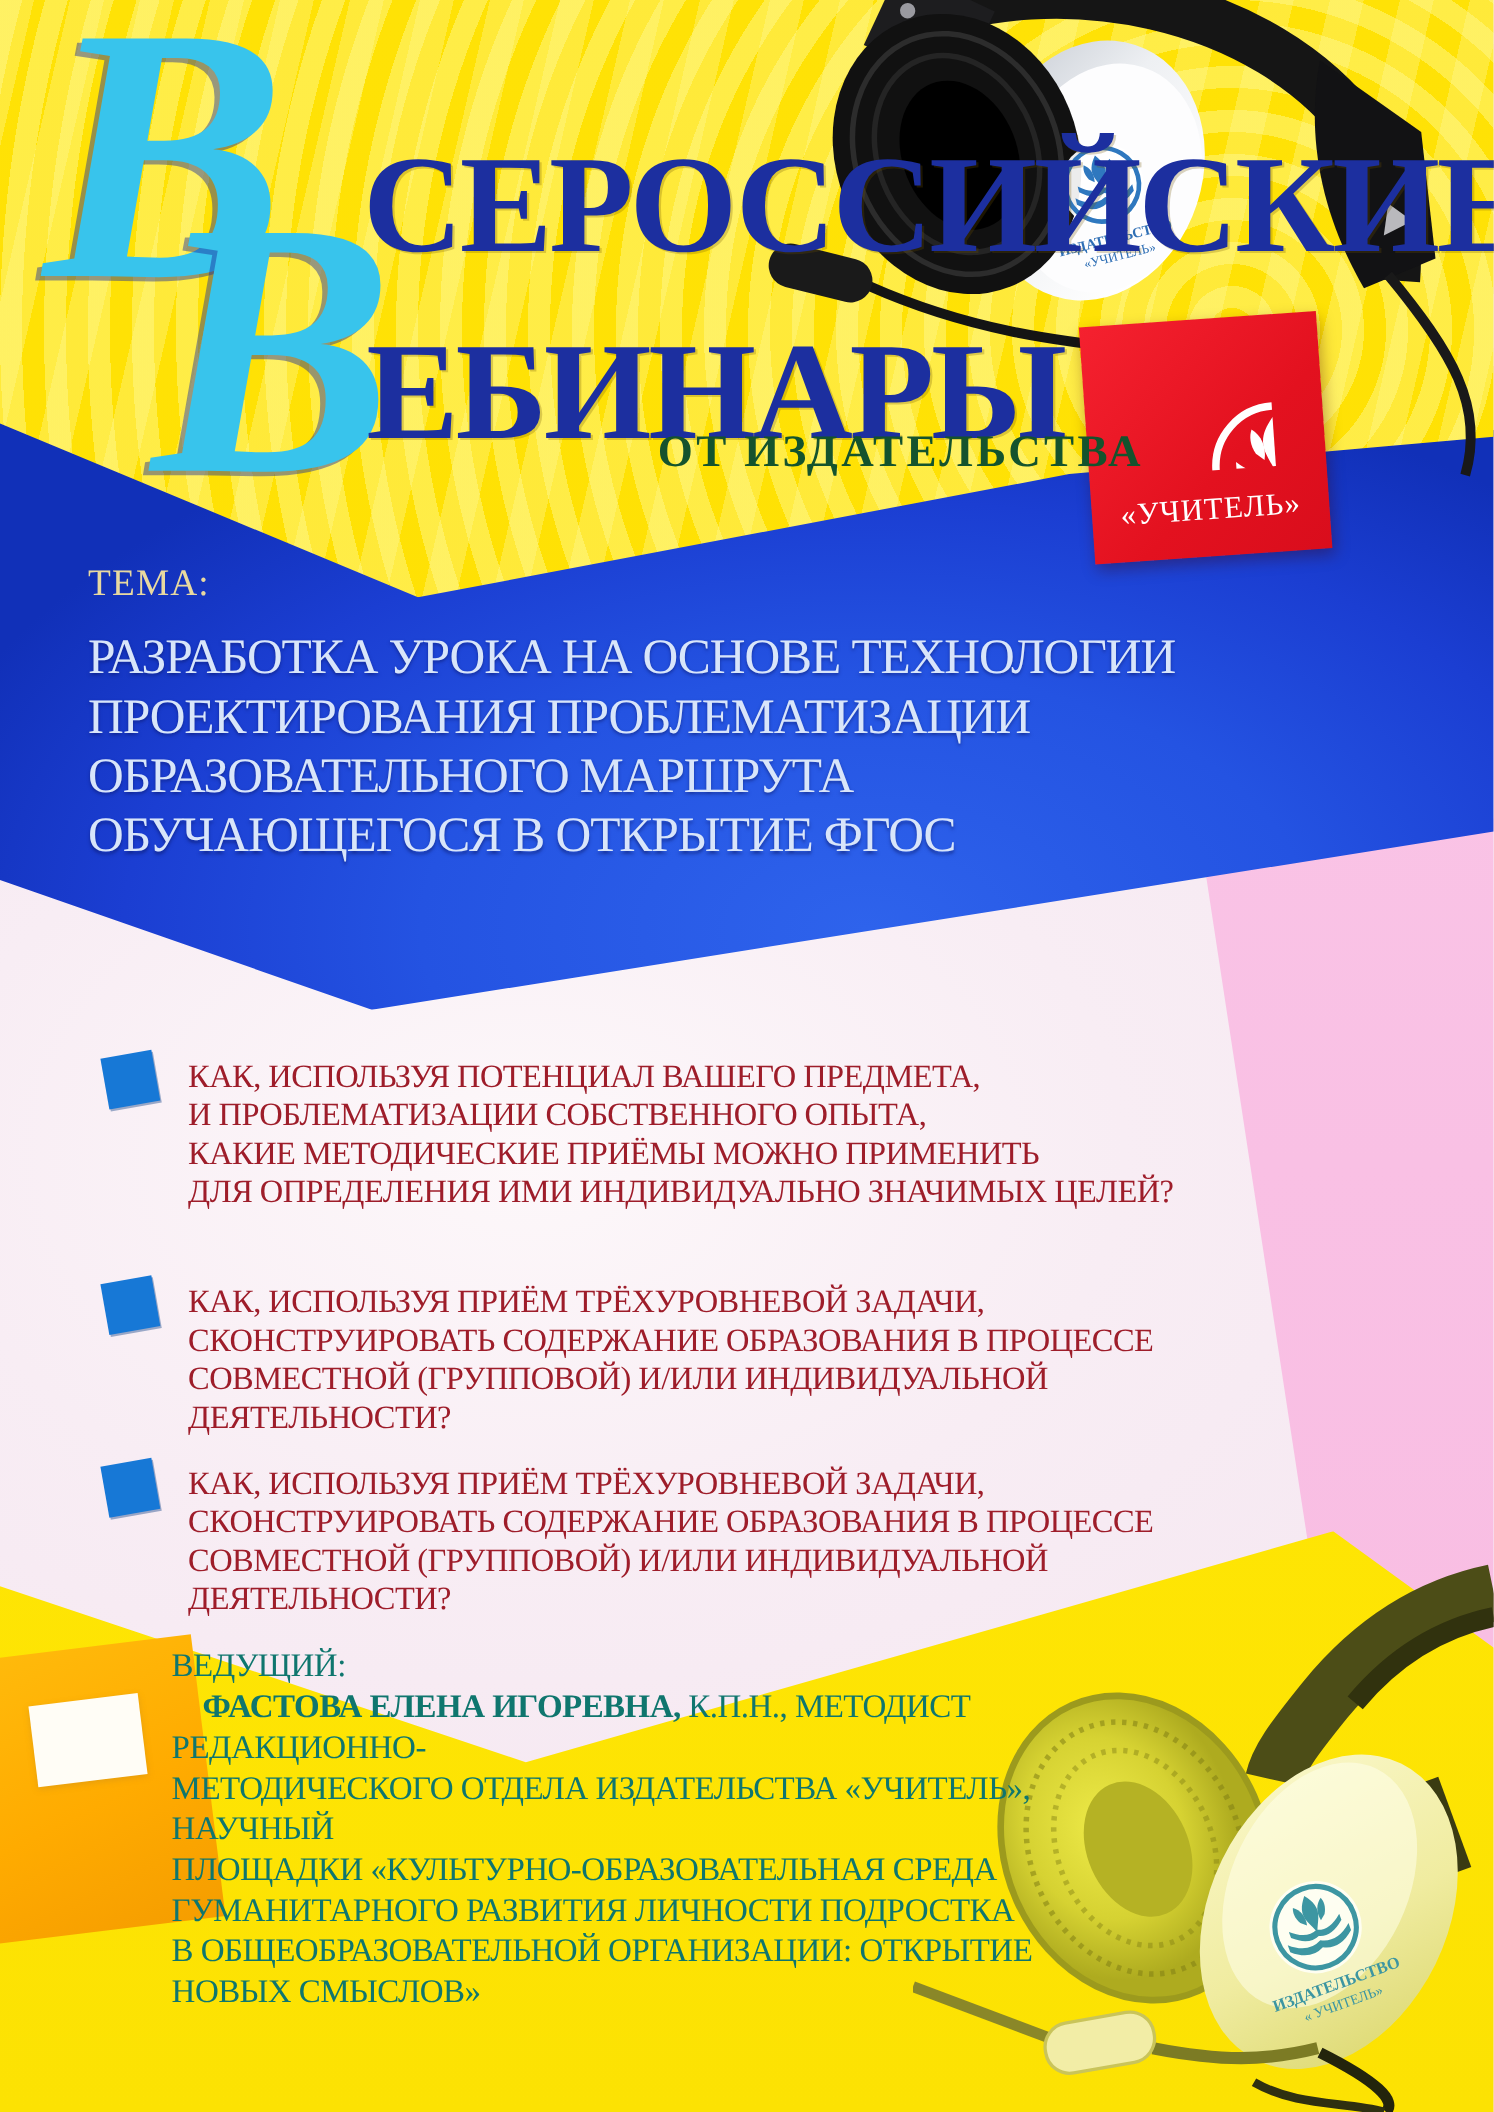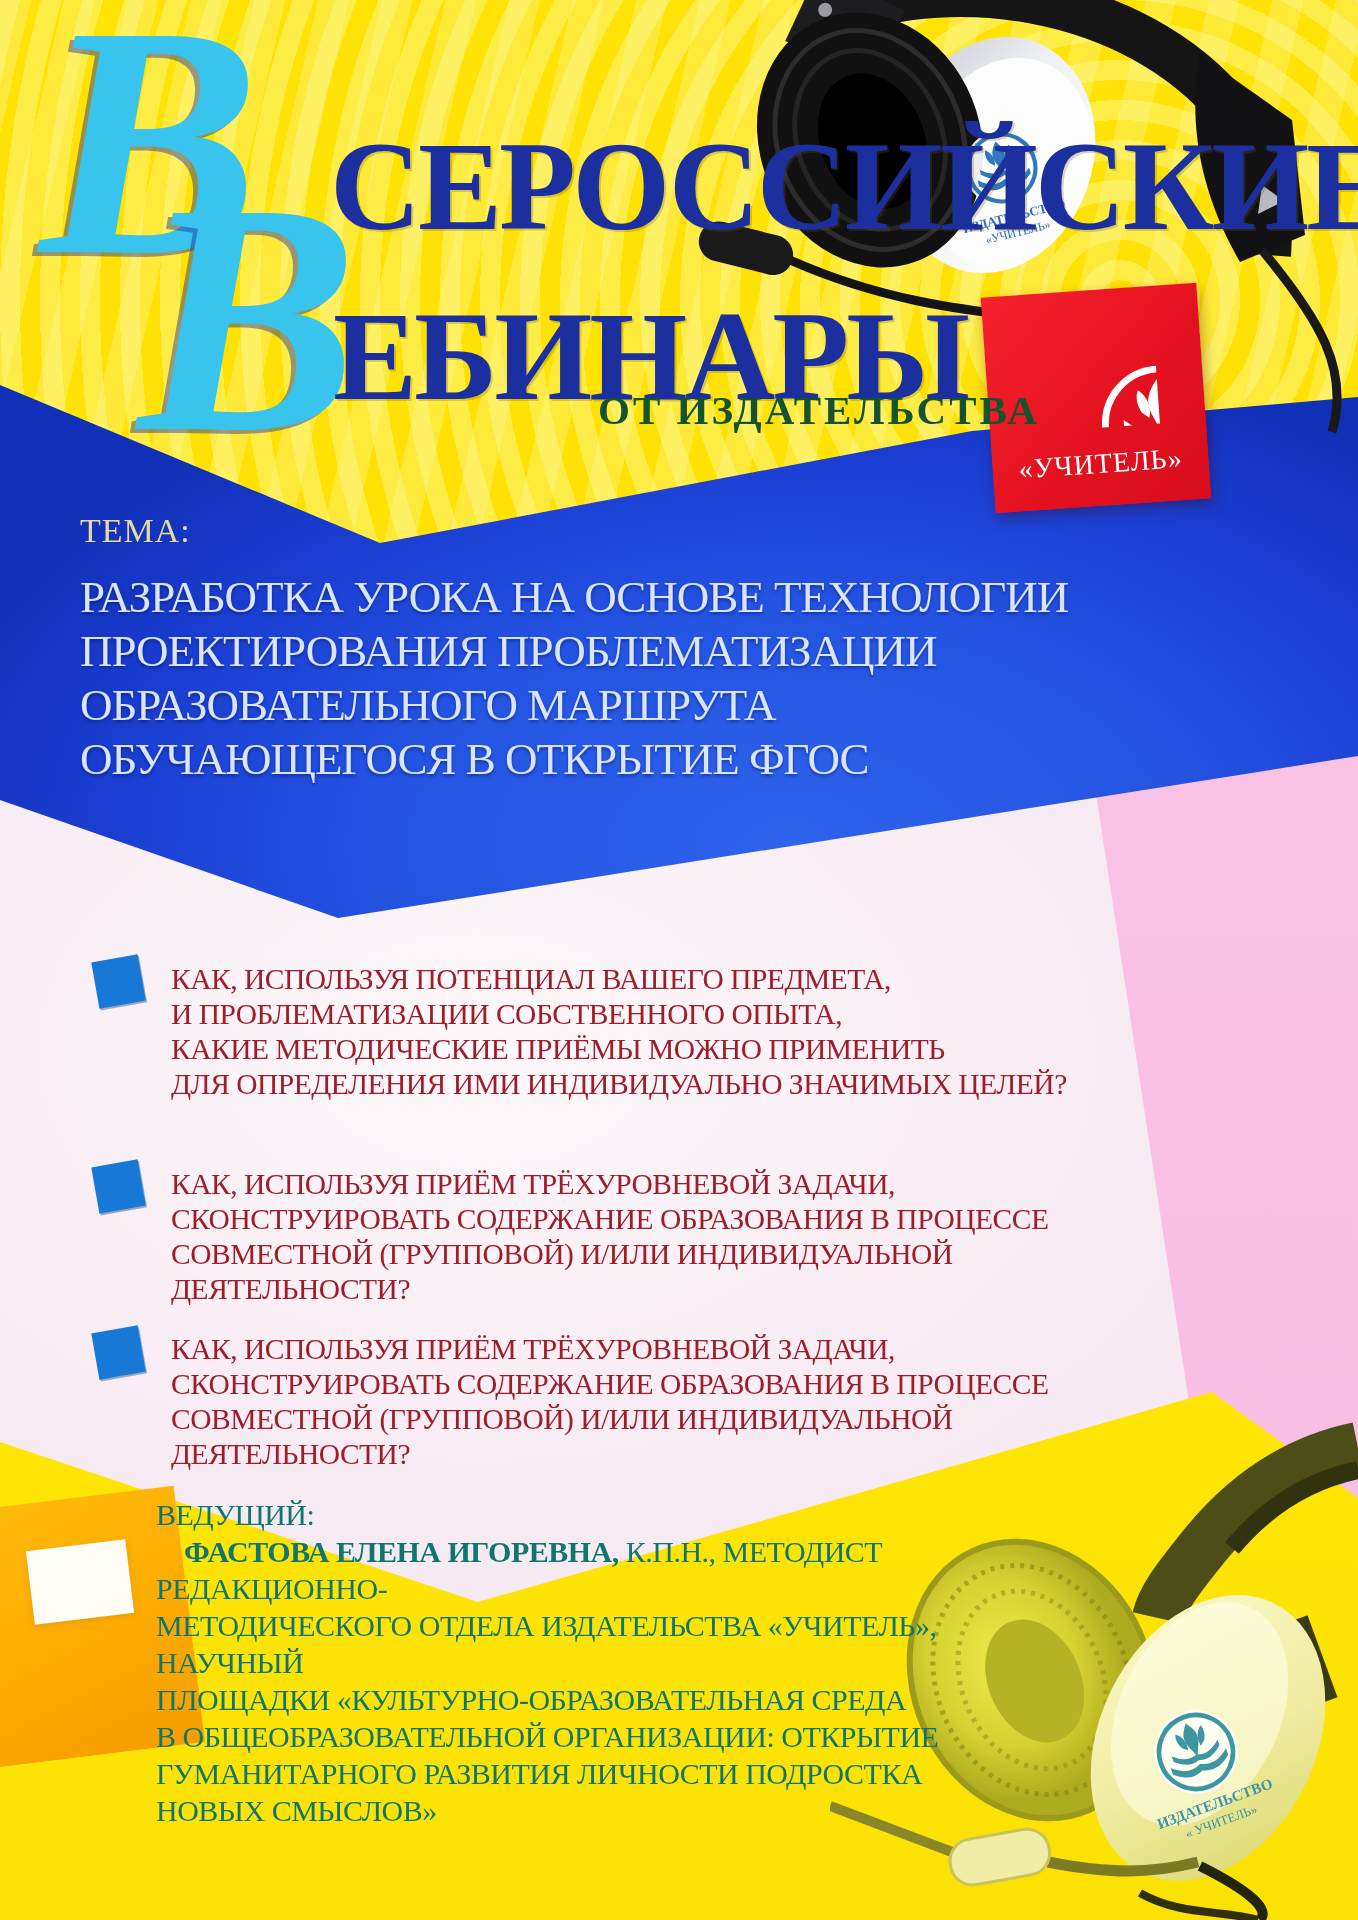--- a/index.html
+++ b/index.html
@@ -258,16 +258,16 @@
   </g>
   <path d="M1200,1866 C1252,1892 1270,1910 1260,1920" fill="none" stroke="#23240c" stroke-width="10"></path>
   <path d="M1140,1893 C1180,1916 1225,1910 1258,1920" fill="none" stroke="#2f3010" stroke-width="8"></path>
 </svg>
 
 <div class="presenter">
   <div>ВЕДУЩИЙ:</div>
   <div><span class="name">ФАСТОВА ЕЛЕНА ИГОРЕВНА,</span><span> К.П.Н., МЕТОДИСТ РЕДАКЦИОННО-</span></div>
   <div>МЕТОДИЧЕСКОГО ОТДЕЛА ИЗДАТЕЛЬСТВА «УЧИТЕЛЬ», НАУЧНЫЙ</div>
   <div>ПЛОЩАДКИ «КУЛЬТУРНО-ОБРАЗОВАТЕЛЬНАЯ СРЕДА</div>
+  <div>ГУМАНИТАРНОГО РАЗВИТИЯ ЛИЧНОСТИ ПОДРОСТКА</div>
   <div>В ОБЩЕОБРАЗОВАТЕЛЬНОЙ ОРГАНИЗАЦИИ: ОТКРЫТИЕ</div>
-  <div>ГУМАНИТАРНОГО РАЗВИТИЯ ЛИЧНОСТИ ПОДРОСТКА</div>
   <div>НОВЫХ СМЫСЛОВ»</div>
 </div>
 
 </body></html>

